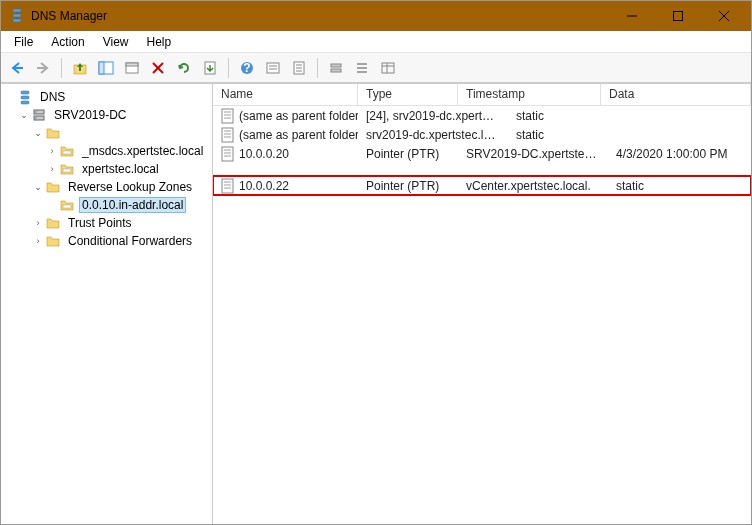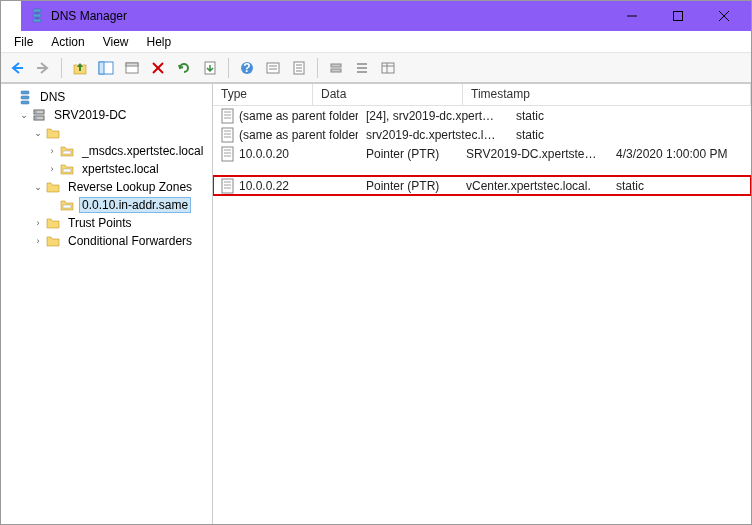--- a/index.html
+++ b/index.html
@@ -1,19 +1,19 @@
 <!DOCTYPE html>
 <html><head>
   <meta charset="utf-8">
   <style>
     * { margin: 0; padding: 0; box-sizing: border-box; font-family: "Segoe UI", Tahoma, sans-serif; font-size: 12px; }
     body { width: 752px; height: 525px; background: #fff; border: 1px solid #999; display: flex; flex-direction: column; overflow: hidden; }
 
     
-    .titlebar { height: 30px; display: flex; align-items: center; padding: 0 4px; background: #8b5cf6; margin-left: 20px; }
+    .titlebar { height: 30px; display: flex; align-items: center; padding: 0 4px; background: #a16207; }
     .titlebar .app-icon { width: 16px; height: 16px; margin: 0 6px 0 4px; display: flex; align-items: center; justify-content: center; }
     .titlebar .title { flex: 1; font-size: 12px; color: #000; }
     .win-controls { display: flex; }
     .win-btn { width: 46px; height: 30px; display: flex; align-items: center; justify-content: center; }
 
     
     .menubar { height: 22px; display: flex; align-items: flex-end; padding: 0 4px; background: #fff; border-bottom: 1px solid #e5e5e5; }
     .menu-item { padding: 3px 9px; cursor: default; }
 
     
@@ -258,21 +258,21 @@
         </div>
         <div class="tree-children">
           <div class="tree-node" style="padding-left:44px">
             <span class="tree-toggle"></span>
             <span class="tree-icon">
               <svg width="16" height="16">
                   <path d="M2 4 L6 4 L7 6 L14 6 L14 13 L2 13 Z" class="zone-svg"></path>
                   <rect x="4" y="8" width="8" height="3" fill="#fff" stroke="#888" stroke-width="0.4"></rect>
                 </svg>
             </span>
-            <span class="tree-label selected">0.0.10.in-addr.same</span>
+            <span class="tree-label selected">0.0.10.in-addr.local</span>
           </div>
         </div>
         <div class="tree-node" style="padding-left:30px">
           <span class="tree-toggle">›</span>
           <span class="tree-icon">
             <svg width="16" height="16">
                 <path d="M2 4 L6 4 L7 6 L14 6 L14 13 L2 13 Z" class="folder-svg"></path>
               </svg>
           </span>
           <span class="tree-label">Trust Points</span>
@@ -285,23 +285,24 @@
               </svg>
           </span>
           <span class="tree-label">Conditional Forwarders</span>
         </div>
       </div>
     </div>
   </div>
 
   <div class="list-pane">
     <div class="list-header">
+      <div class="list-col col-name">Name</div>
       <div class="list-col col-type">Type</div>
+      <div class="list-col col-ts">Timestamp</div>
       <div class="list-col col-data">Data</div>
-      <div class="list-col col-ts">Timestamp</div>
     </div>
     <div class="list-body" id="list-body">
         <div class="list-row">
           <div class="list-cell cell-name">
             <svg class="rec-icon" viewBox="0 0 14 16">
               <rect x="1" y="1" width="11" height="14" fill="#fff" stroke="#888"></rect>
               <line x1="3" y1="4" x2="10" y2="4" stroke="#888" stroke-width="0.8"></line>
               <line x1="3" y1="7" x2="10" y2="7" stroke="#888" stroke-width="0.8"></line>
               <line x1="3" y1="10" x2="10" y2="10" stroke="#888" stroke-width="0.8"></line>
             </svg>

